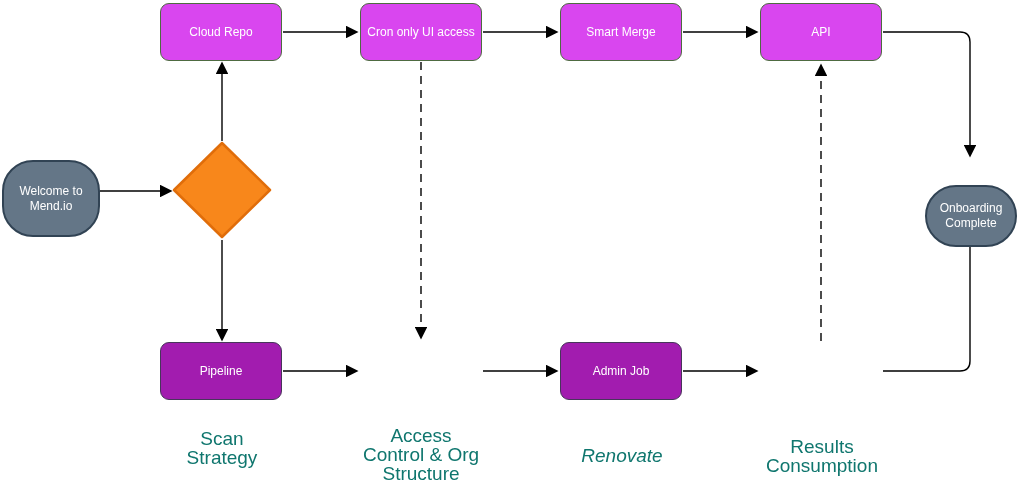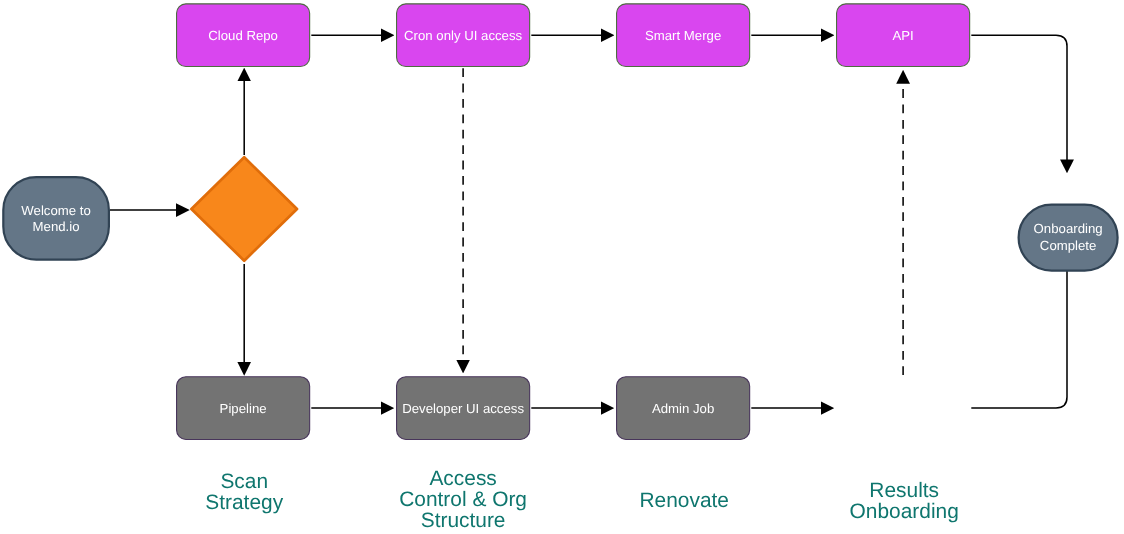--- a/index.html
+++ b/index.html
@@ -36,21 +36,21 @@
   }
   .node-label { white-space: pre-line; }
 
   .process {
     width: 122px;
     height: 58px;
     border-radius: 9px;
     border: 1px solid;
   }
   .green  { background: #d946ef; border-color: #4e6b41; }
-  .purple { background: #737373; border-color: #48355b; }
+  .purple { background: #a21caf; border-color: #48355b; }
 
   .terminator {
     border-radius: 31px;
     border: 2px solid #314354;
     background: #647687;
   }
 
   
   .n-cloudrepo { left: 160px; top: 3px; }
   .n-adminui   { left: 360px; top: 3px; }
@@ -67,21 +67,21 @@
   .stage-label {
     position: absolute;
     text-align: center;
     color: #0f766e;
     font-size: 19px;
     line-height: 19px;
     white-space: pre-line;
   }
   .l-scan    { left: 152px; top: 429px; width: 140px; }
   .l-access  { left: 336px; top: 426px; width: 170px; text-align: center; }
-  .l-renovate{ left: 552px; top: 446px; width: 140px; }
+  .l-renovate{ left: 552px; top: 446px; width: 140px; font-style: italic; }
   .l-results { left: 742px; top: 437px; width: 160px; }
 </style>
 </head>
 <body>
 
 <div class="canvas">
 
   <svg class="edges" viewBox="0 0 1022 485">
     <defs>
       <marker id="arrow" viewBox="0 0 10 10" refX="8" refY="5" markerWidth="9" markerHeight="9" orient="auto-start-reverse">
@@ -123,34 +123,31 @@
   <div class="node process green n-api">
     <span class="node-label">API</span>
   </div>
   <div class="node process green n-smart">
     <span class="node-label">Smart Merge</span>
   </div>
 
   <div class="node process purple n-pipeline">
     <span class="node-label">Pipeline</span>
   </div>
-  <div class="node process purple n-devui">
-    <span class="node-label">Developer UI access</span>
-  </div>
   <div class="node process purple n-cron">
     <span class="node-label">Admin Job</span>
   </div>
 
   <div class="node terminator n-onboard">
     <span class="node-label">Onboarding
 Complete</span>
   </div>
 
   <div class="stage-label l-scan">Scan
 Strategy</div>
   <div class="stage-label l-access">Access
 Control &amp; Org
 Structure</div>
   <div class="stage-label l-renovate">Renovate</div>
   <div class="stage-label l-results">Results
-Onboarding</div>
+Consumption</div>
 
 </div>
 
 </body></html>

